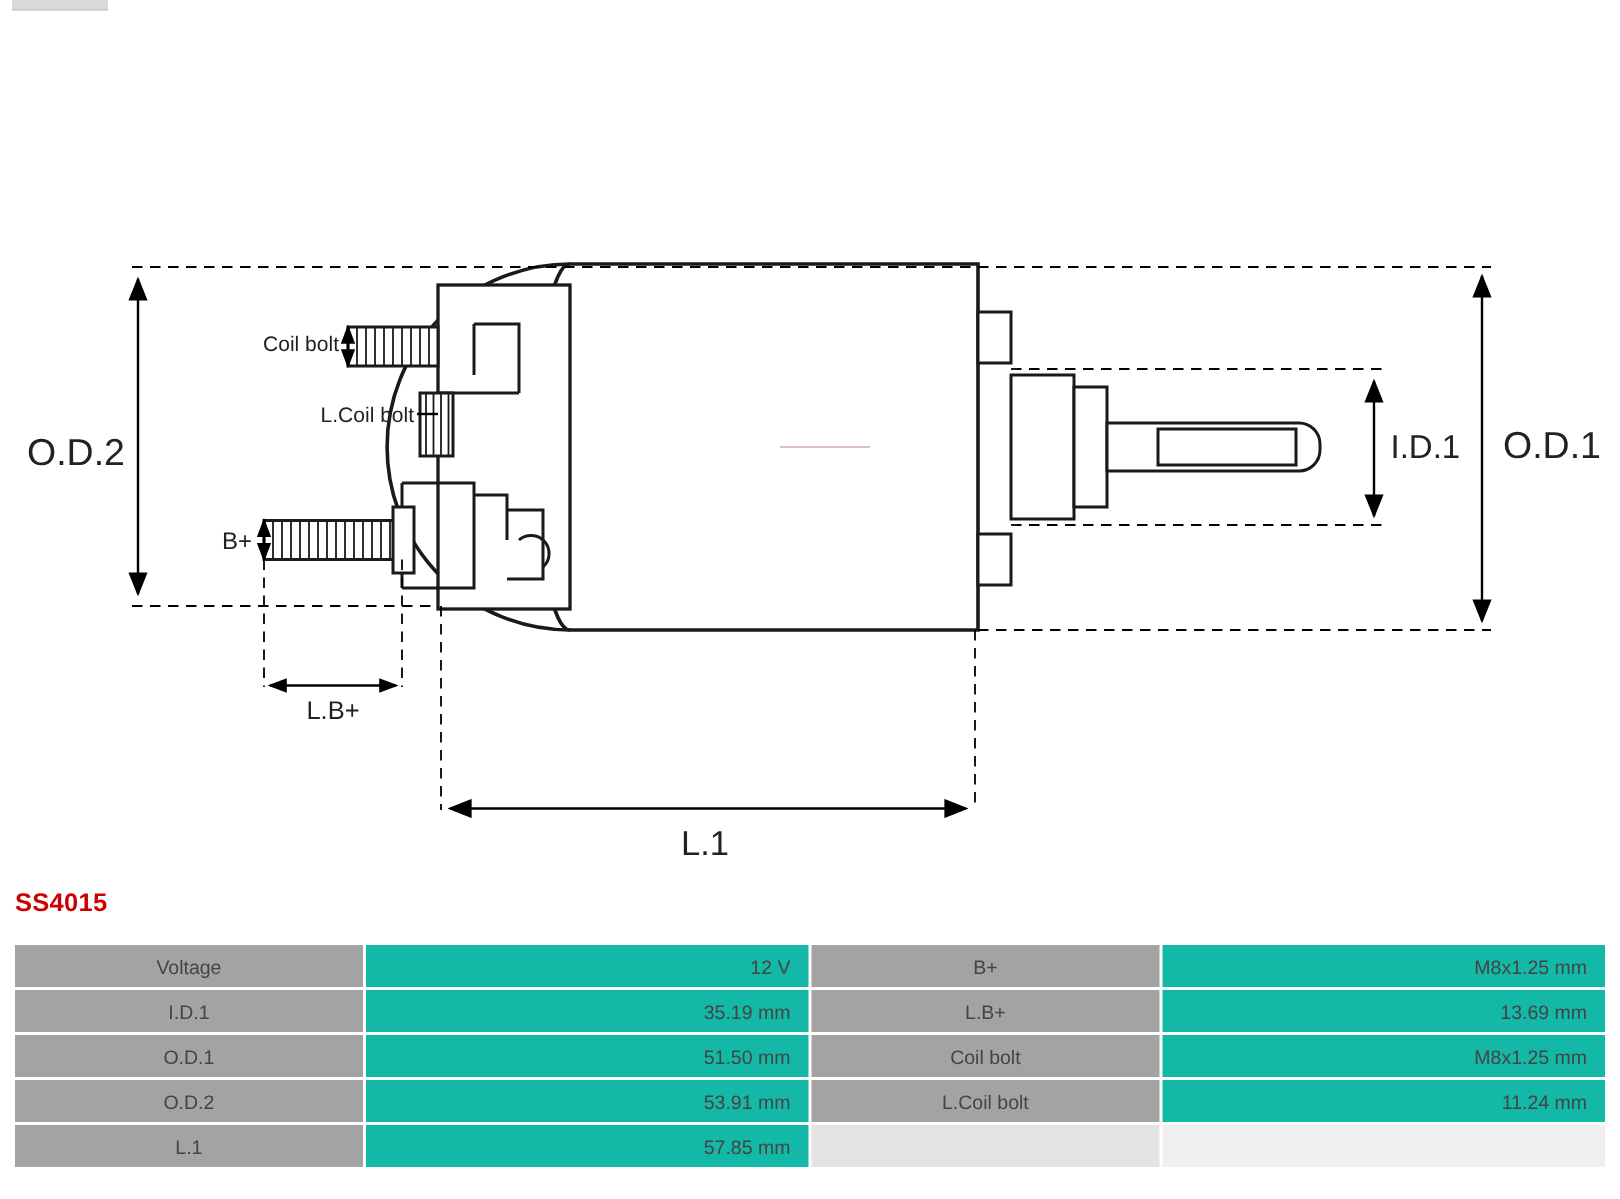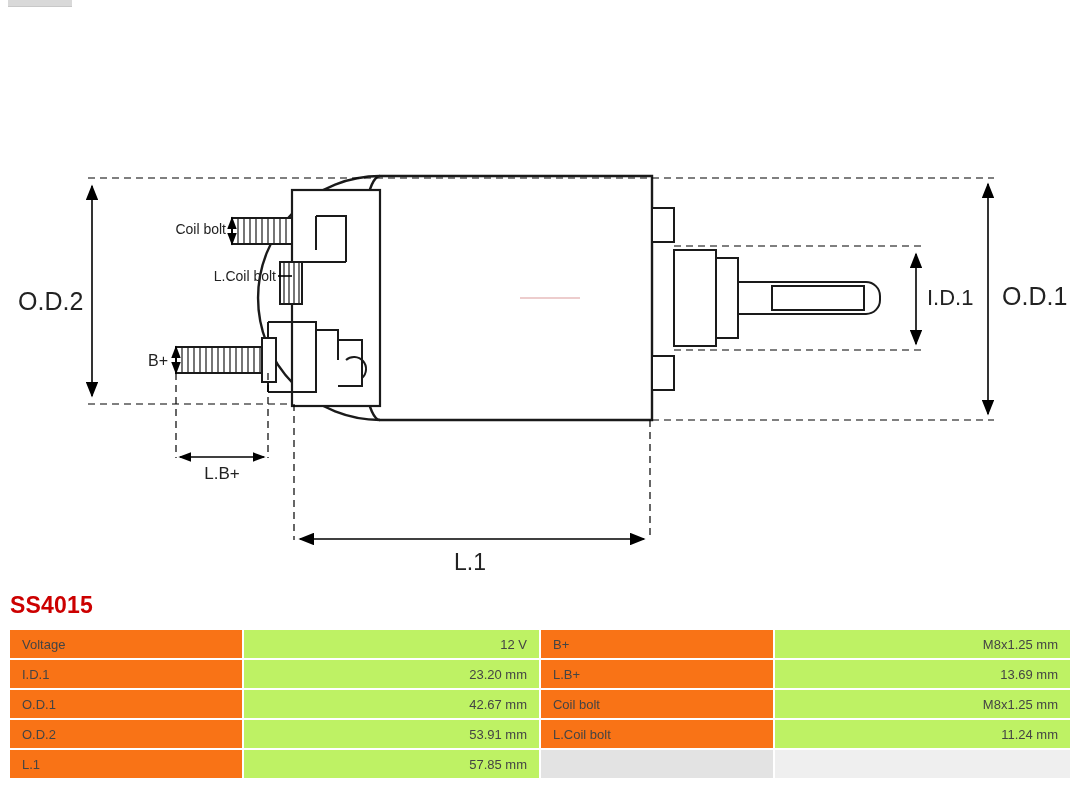--- a/index.html
+++ b/index.html
@@ -35,21 +35,21 @@
   }
   #drawing svg {
     display: block;
   }
   
   .part-number {
     position: absolute;
     left: 10px;
     top: 592px;
     color: #cc0000;
-    font-size: 23px;
+    font-size: 17px;
     font-weight: bold;
     letter-spacing: 0.2px;
   }
   
   .spec-table-wrap {
     position: absolute;
     left: 8px;
     top: 628px;
     width: 1064px;
   }
@@ -60,27 +60,27 @@
     table-layout: fixed;
   }
   table.spec td {
     height: 28px;
     font-size: 13px;
     color: #444444;
     padding: 0 12px;
     vertical-align: middle;
   }
   td.label {
-    background: #f97316;
-    text-align: left;
+    background: #a3a3a3;
+    text-align: center;
     width: 196px;
     color: #3c3c3c;
   }
   td.value {
-    background: #bef264;
+    background: #14b8a6;
     text-align: right;
     width: 256px;
     color: #3c3c3c;
   }
   td.empty {
     background: #efefef;
   }
   td.empty.lbl {
     background: #e3e3e3;
   }
@@ -234,27 +234,27 @@
     <table class="spec">
       <tbody>
         <tr>
           <td class="label">Voltage</td>
           <td class="value">12 V</td>
           <td class="label">B+</td>
           <td class="value">M8x1.25 mm</td>
         </tr>
         <tr>
           <td class="label">I.D.1</td>
-          <td class="value">23.20 mm</td>
+          <td class="value">35.19 mm</td>
           <td class="label">L.B+</td>
           <td class="value">13.69 mm</td>
         </tr>
         <tr>
           <td class="label">O.D.1</td>
-          <td class="value">42.67 mm</td>
+          <td class="value">51.50 mm</td>
           <td class="label">Coil bolt</td>
           <td class="value">M8x1.25 mm</td>
         </tr>
         <tr>
           <td class="label">O.D.2</td>
           <td class="value">53.91 mm</td>
           <td class="label">L.Coil bolt</td>
           <td class="value">11.24 mm</td>
         </tr>
         <tr>

